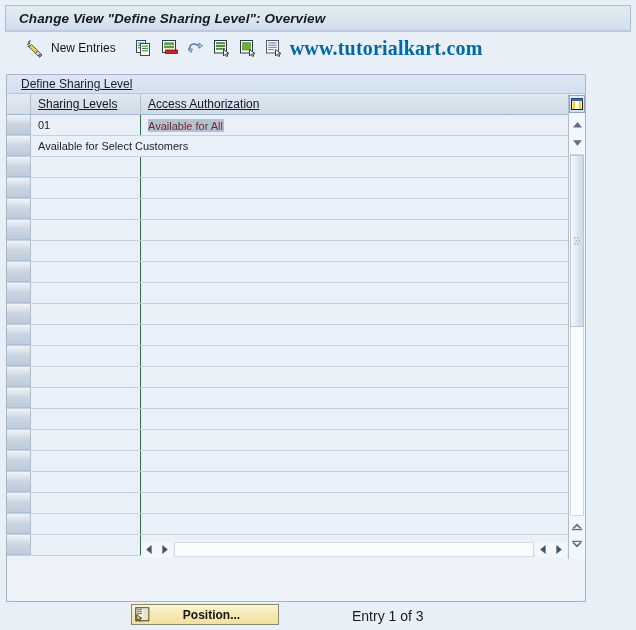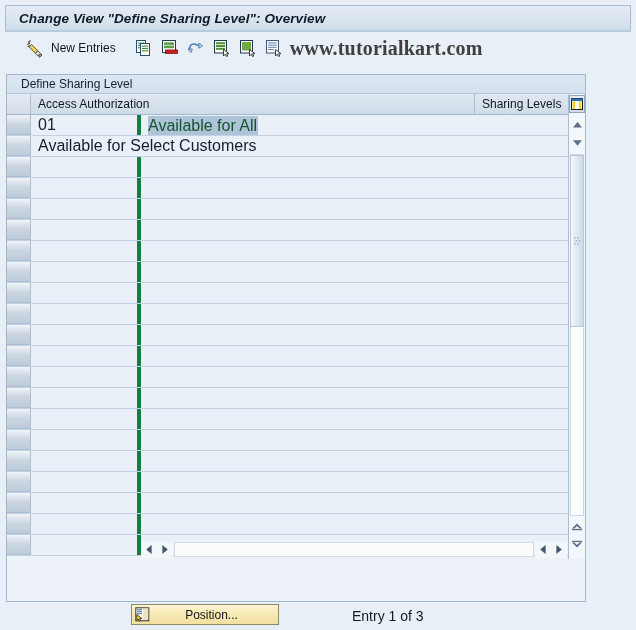--- a/index.html
+++ b/index.html
@@ -67,35 +67,36 @@
     font-size: 12px;
     color: #11161c;
     white-space: nowrap;
   }
   .tb-gap { width: 8px; flex: none; }
   .watermark {
     margin-left: 6px;
     font-family: "Liberation Serif", serif;
     font-size: 20px;
     font-weight: bold;
-    color: #404040;
+    color: #0369a1;
     white-space: nowrap;
     letter-spacing: .2px;
   }
 
   
   .panel {
     position: absolute;
     left: 6px;
     top: 74px;
     width: 580px;
     height: 528px;
     border: 1px solid #9fb8d0;
     background: #edf2f8;
     box-sizing: border-box;
+    text-decoration: underline;
   }
   .panel-header {
     height: 19px;
     background: linear-gradient(to bottom, #dde7f2 0%, #d3e0ee 100%);
     border-bottom: 1px solid #b3c7dc;
     display: flex;
     align-items: center;
     padding-left: 14px;
     box-sizing: border-box;
     font-size: 12px;
@@ -153,35 +154,35 @@
   .row .sel-cell {
     width: 24px;
     flex: none;
     background: linear-gradient(to bottom, #f1f4f8 0%, #ccd6e2 48%, #bfcbda 100%);
     border-right: 1px solid #a9bfd4;
     border-bottom: 1px solid #a9bfd4;
     box-sizing: border-box;
   }
   .row .cell {
     background: #eaf0f7;
-    border-right: 4px solid #15803d;
+    border-right: 1px solid #15803d;
     box-sizing: border-box;
     display: flex;
     align-items: center;
     padding-left: 7px;
-    font-size: 16px;
+    font-size: 11px;
     color: #14202c;
     white-space: nowrap;
     overflow: hidden;
   }
   .row.blank .cell { background: #eaf0f7; }
   .cell-text { display: inline-block; }
   .cell-text.selected {
     background: #aec3d8;
-    color: #14532d;
+    color: #7f1d1d;
     padding: 1px 1px 0 0;
   }
 
   
   .vbar {
     position: absolute;
     right: 0;
     top: 0;
     width: 17px;
     height: 100%;
@@ -273,20 +274,21 @@
     left: 131px;
     top: 604px;
     width: 148px;
     height: 21px;
     background: linear-gradient(to bottom, #fdf4d2 0%, #f7e9b4 50%, #f2e0a0 100%);
     border: 1px solid #8a8a6a;
     box-sizing: border-box;
     display: flex;
     align-items: center;
     cursor: pointer;
+    font-weight: bold;
   }
   .position-btn .pb-icon {
     width: 17px;
     height: 17px;
     margin-left: 2px;
     flex: none;
     display: flex;
     align-items: center;
     justify-content: center;
   }
@@ -390,22 +392,22 @@
 </div>
 
 <div class="panel">
 
   <div class="panel-header">Define Sharing Level</div>
 
   <div class="grid">
 
     <div class="colhdr">
       <div class="sel-cell"></div>
+      <div class="hcell c1">Sharing Levels</div>
       <div class="hcell c2">Access Authorization</div>
-      <div class="hcell c1">Sharing Levels</div>
     </div>
 
     <div class="rows">
         <div class="row">
           <div class="sel-cell"></div>
           <div class="cell c1">
             <span class="cell-text">01</span>
           </div>
           <div class="cell c2">
             <span class="cell-text selected">Available for All</span>

